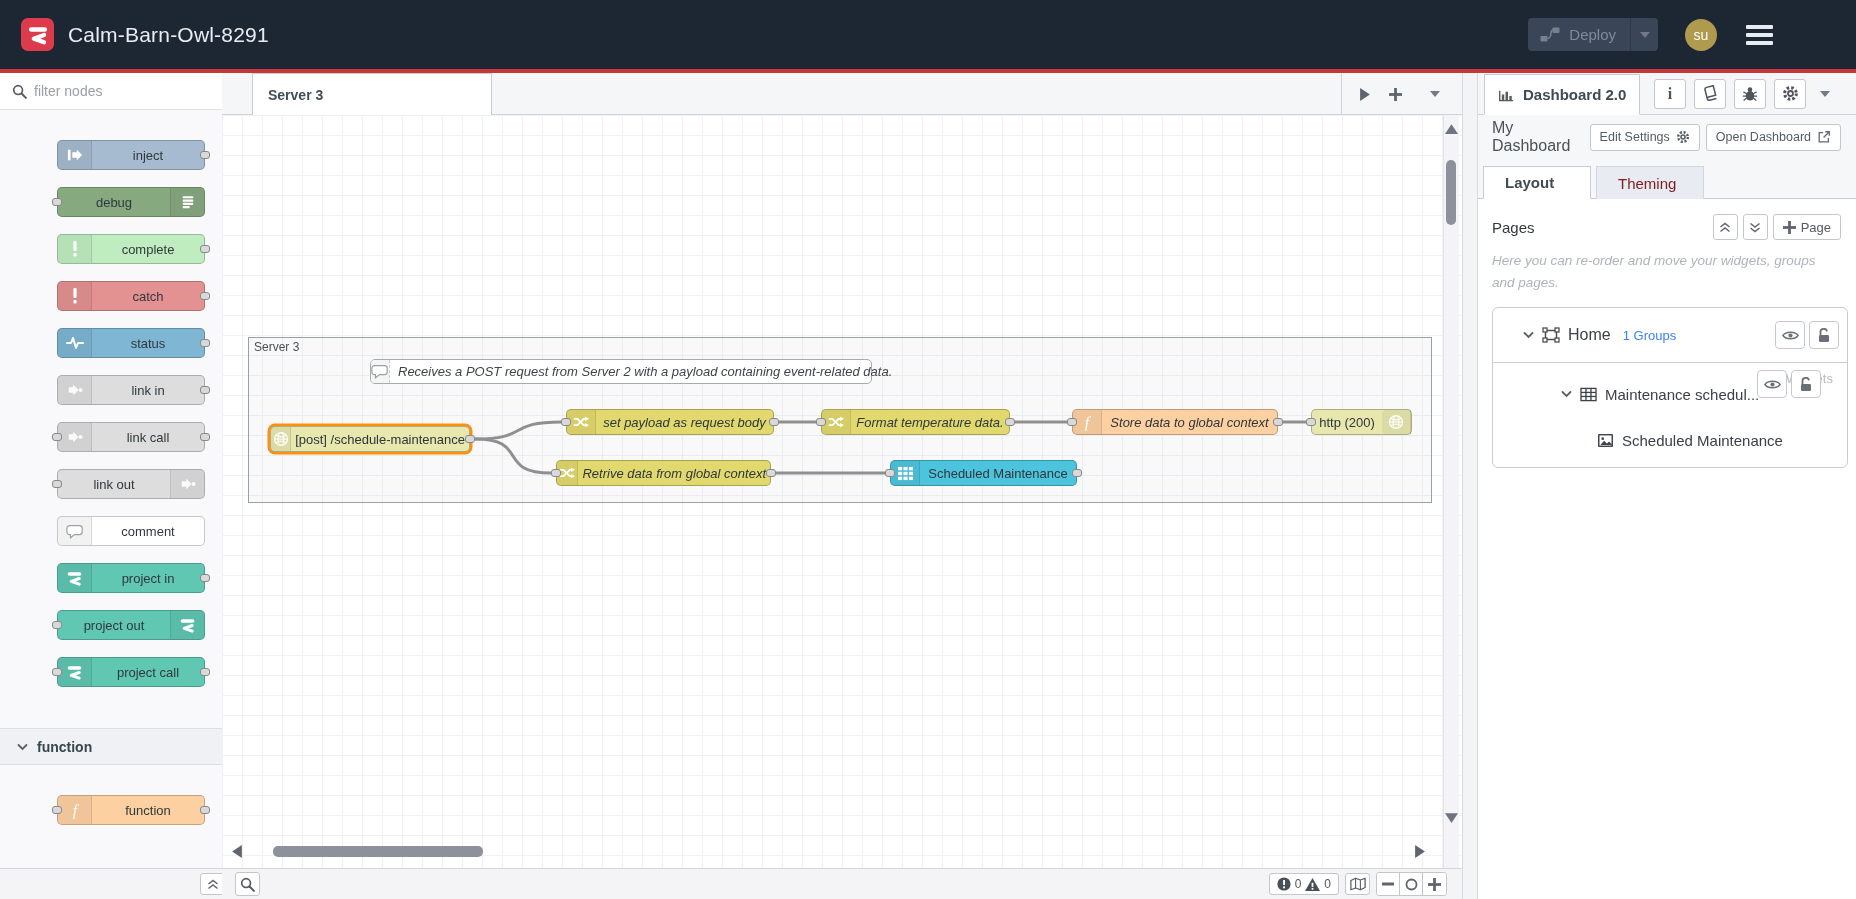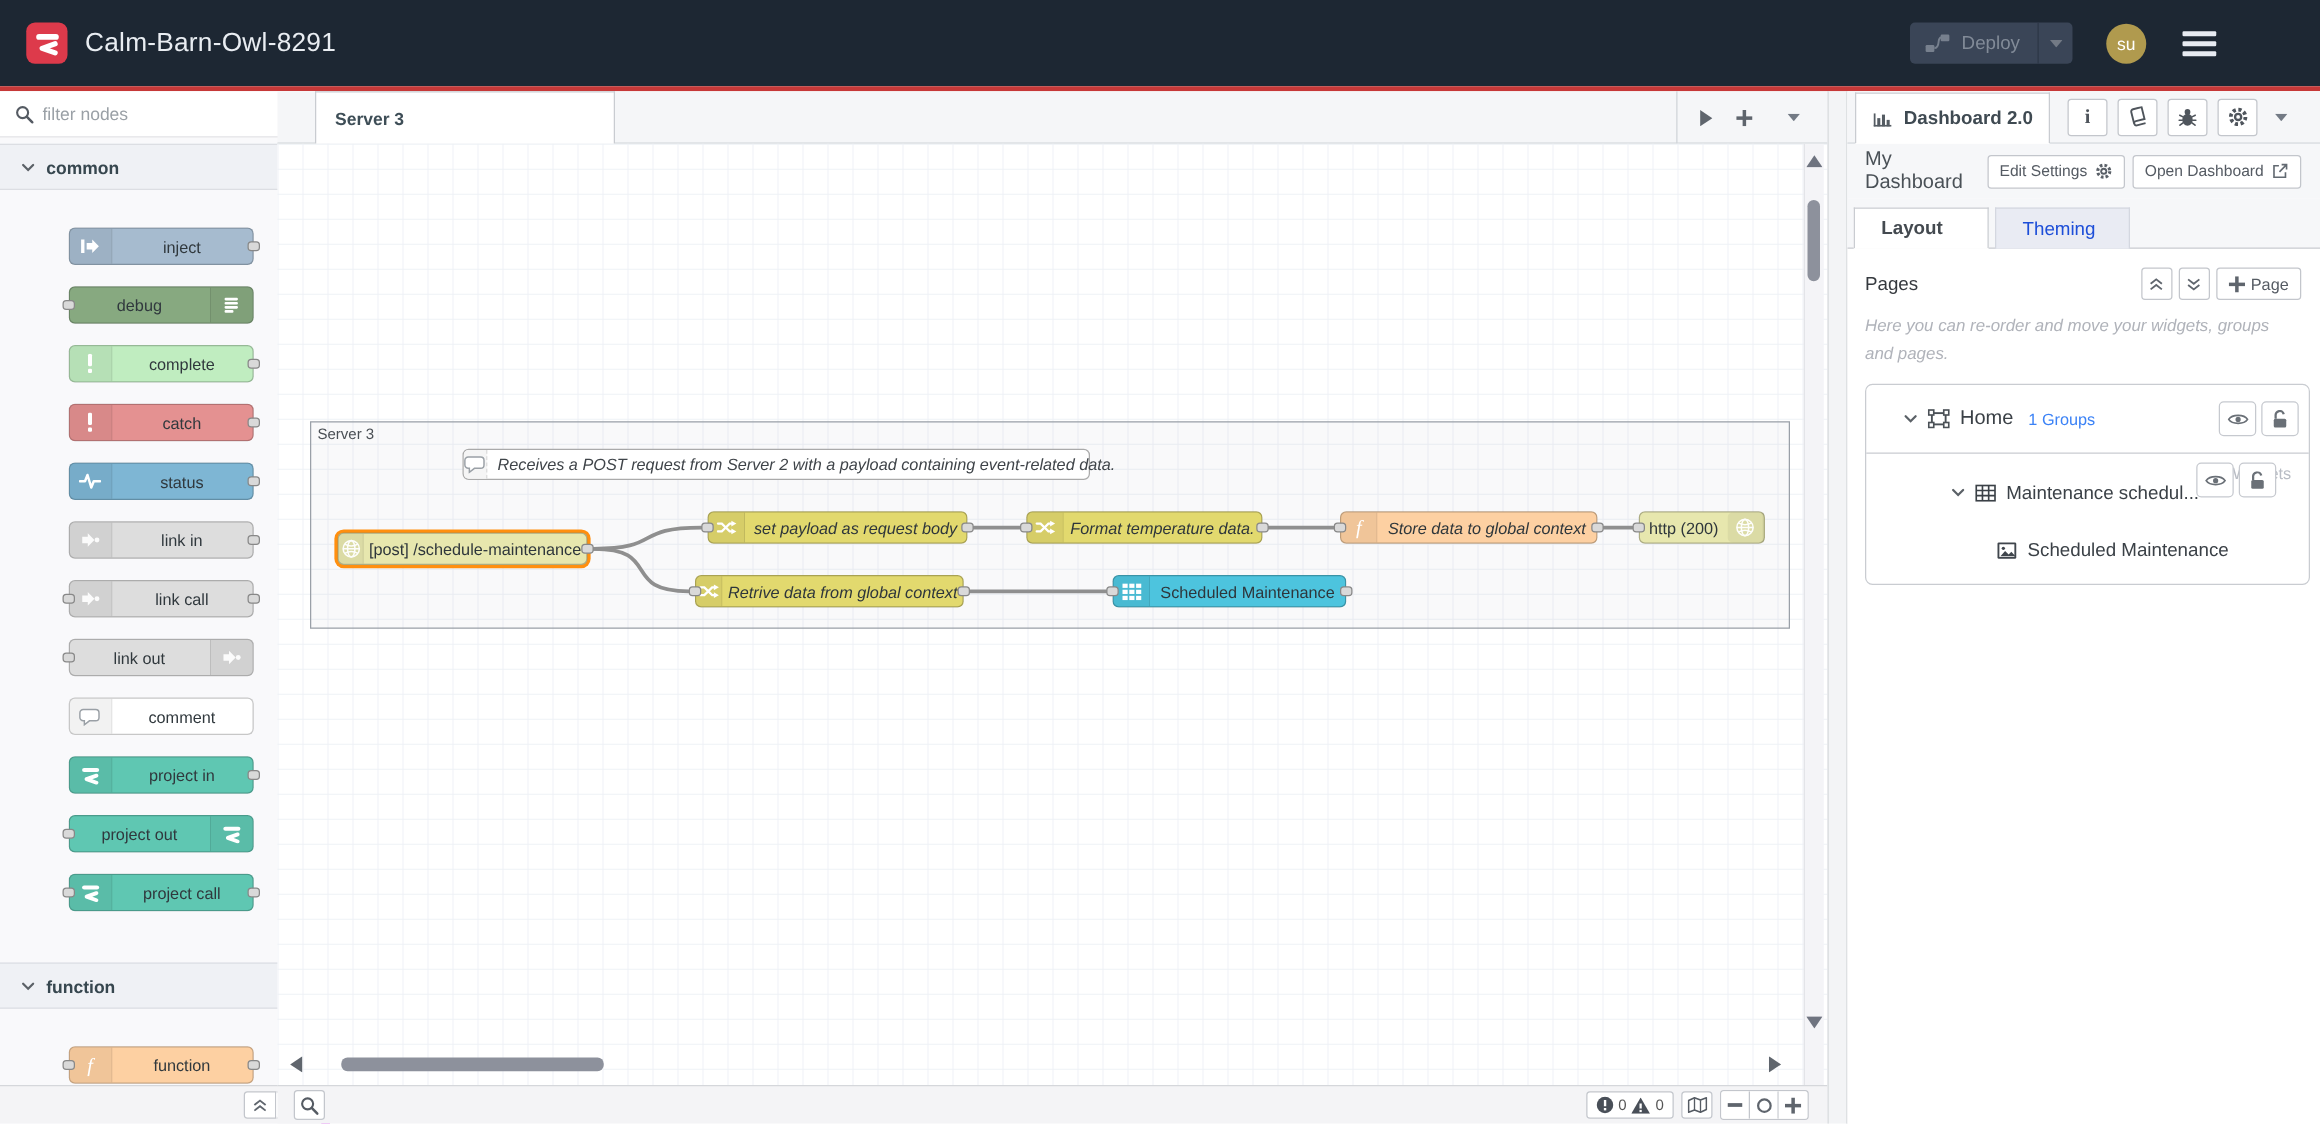--- a/index.html
+++ b/index.html
@@ -13,21 +13,21 @@
   .header-right { margin-left:auto; display:flex; align-items:center; }
   .deploy-btn { height:33px; background:#3a4557; border-radius:4px; display:flex; align-items:center; color:#828b98; font-size:15px; }
   .deploy-main { display:flex; align-items:center; gap:9px; padding:0 14px 0 12px; }
   .deploy-caret { width:28px; height:33px; display:flex; align-items:center; justify-content:center; border-left:1px solid #2d3747; }
   .avatar { width:32px; height:32px; border-radius:50%; background:#b09a4e; color:#fff; font-size:14px; display:flex; align-items:center; justify-content:center; margin-left:27px; }
   .burger { margin-left:29px; margin-right:83px; display:flex; flex-direction:column; gap:4px; cursor:pointer; }
   .burger span { display:block; width:27px; height:4px; background:#e7ebf2; border-radius:1px; }
   .redline { position:absolute; left:0; top:69px; width:1856px; height:4px; background:#c63838; }
 
   
-  .palette { position:absolute; left:0; top:73px; width:264px; height:826px; background:#f9f9fb; border-right:7px solid #d946ef; overflow:hidden; }
+  .palette { position:absolute; left:0; top:73px; width:264px; height:826px; background:#f9f9fb; border-right:2px solid #d946ef; overflow:hidden; }
   .palette-filter { height:37px; background:#fff; border-bottom:1px solid #e2e2e6; display:flex; align-items:center; padding:0 12px; gap:7px; }
   .palette-filter input { border:none; outline:none; background:transparent; font-size:14px; color:#555; width:150px; font-family:"Liberation Sans", sans-serif; }
   .palette-filter input::placeholder { color:#9aa0a6; }
   .category-header { height:37px; margin-top:14px; background:#eff1f5; border-top:1px solid #dcdee3; border-bottom:1px solid #dcdee3; display:flex; align-items:center; gap:9px; padding-left:17px; }
   .category-header.first { margin-top:5px; }
   .category-label { font-weight:bold; font-size:14px; color:#37474f; }
   .category-content { padding:30px 0 10px; }
   .palette-node { position:relative; width:148px; height:30px; margin:0 auto 17px auto; border:1px solid rgba(0,0,0,.22); border-radius:5px; display:flex; align-items:center; font-size:13px; color:#30383d; cursor:grab; }
   .pn-icon { width:34px; align-self:stretch; display:flex; align-items:center; justify-content:center; background:rgba(0,0,0,.05); border-right:1px solid rgba(0,0,0,.10); border-radius:4px 0 0 4px; }
   .palette-node.icon-right .pn-icon { border-right:none; border-left:1px solid rgba(0,0,0,.10); border-radius:0 4px 4px 0; }
@@ -81,21 +81,21 @@
   .sidebar-header { height:42px; background:#f5f6f8; border-bottom:1px solid #d0d3d8; display:flex; align-items:center; padding:0 8px 0 6px; }
   .sb-tab { height:41px; background:#fff; border:1px solid #c9ccd1; border-bottom:1px solid #fff; margin-bottom:-1px; display:flex; align-items:center; gap:8px; padding:0 13px; font-weight:bold; font-size:15px; color:#3f4a52; }
   .sb-icons { margin-left:14px; display:flex; align-items:center; gap:8px; }
   .sb-btn { width:32px; height:30px; background:#fff; border:1px solid #c3c6cc; border-radius:3px; display:flex; align-items:center; justify-content:center; }
   .dash-row { height:44px; background:#f6f7f9; display:flex; align-items:center; padding:0 15px 0 14px; gap:6px; }
   .dash-name { font-size:16px; color:#4a5157; margin-right:auto; }
   .small-btn { height:27px; background:#fff; border:1px solid #c3c6cc; border-radius:3px; display:flex; align-items:center; gap:6px; padding:0 9px; font-size:12.5px; color:#555b63; white-space:nowrap; }
   .dash-tabs { height:40px; background:#f6f7f9; border-bottom:1px solid #c9ccd1; display:flex; align-items:flex-end; padding-left:5px; }
   .d-tab { width:108px; height:33px; display:flex; align-items:center; padding-left:21px; font-size:15px; margin-bottom:-1px; }
   .d-tab.active { background:#fff; border:1px solid #c9ccd1; border-bottom:1px solid #fff; font-weight:bold; color:#444a50; }
-  .d-tab.inactive { background:#e9ebf3; border:1px solid #d4d7e0; border-bottom:none; color:#1d4ed8; margin-left:5px; }
+  .d-tab.inactive { background:#e9ebf3; border:1px solid #d4d7e0; border-bottom:none; color:#7f1d1d; margin-left:5px; }
   .pages-head { display:flex; align-items:center; padding:15px 15px 8px 14px; }
   .pages-title { font-size:15px; font-weight:normal; color:#35393e; margin-right:auto; }
   .icon-sq-btn { width:25px; height:26px; background:#fff; border:1px solid #c3c6cc; border-radius:3px; display:flex; align-items:center; justify-content:center; margin-left:5px; }
   .add-page-btn { height:26px; background:#fff; border:1px solid #c3c6cc; border-radius:3px; display:flex; align-items:center; gap:5px; padding:0 9px; font-size:13px; color:#555b63; margin-left:5px; }
   .pages-desc { padding:2px 20px 4px 14px; font-style:italic; color:#b0b3ba; font-size:13.5px; line-height:1.6; }
   .tree-box { margin:10px 8px 0 14px; border:1px solid #c9ccd1; border-radius:6px; background:#fff; }
   .tree-row { display:flex; align-items:center; gap:8px; }
   .tree-row.home { padding:13px 8px 13px 30px; border-bottom:1px solid #c9ccd1; }
   .tree-name { font-size:16px; color:#3b4147; }
   .tree-count { font-size:13px; color:#3b82f6; margin-left:4px; }
@@ -155,28 +155,20 @@
 <div class="palette">
   <div class="palette-filter">
     <span class="chev">
         <svg width="15" height="15" viewBox="0 0 16 16">
           <circle cx="6.5" cy="6.5" r="4.7" fill="none" stroke="#555b63" stroke-width="1.8"></circle>
           <line x1="10.2" y1="10.2" x2="14.8" y2="14.8" stroke="#555b63" stroke-width="2.2" stroke-linecap="round"></line>
         </svg>
       </span>
     <input type="text" placeholder="filter nodes" style="">
   </div>
-  <div class="category-header first">
-    <span class="chev">
-        <svg width="11" height="8" viewBox="0 0 11 8">
-          <polyline points="1.5,2 5.5,6 9.5,2" fill="none" stroke="#5b6167" stroke-width="1.8" stroke-linecap="round"></polyline>
-        </svg>
-      </span>
-    <span class="category-label">common</span>
-  </div>
   <div class="category-content">
       <div class="palette-node" style="background: rgb(166, 187, 207);">
         <span class="pn-icon">
           <svg width="16" height="14" viewBox="0 0 18 14">
             <path d="M1 1h3v12H1zM6 4h5V1l6 6-6 6v-3H6z" fill="#fff"></path>
           </svg>
         </span>
         <span class="pn-label">inject</span>
         <span class="port out"></span>
       </div>

